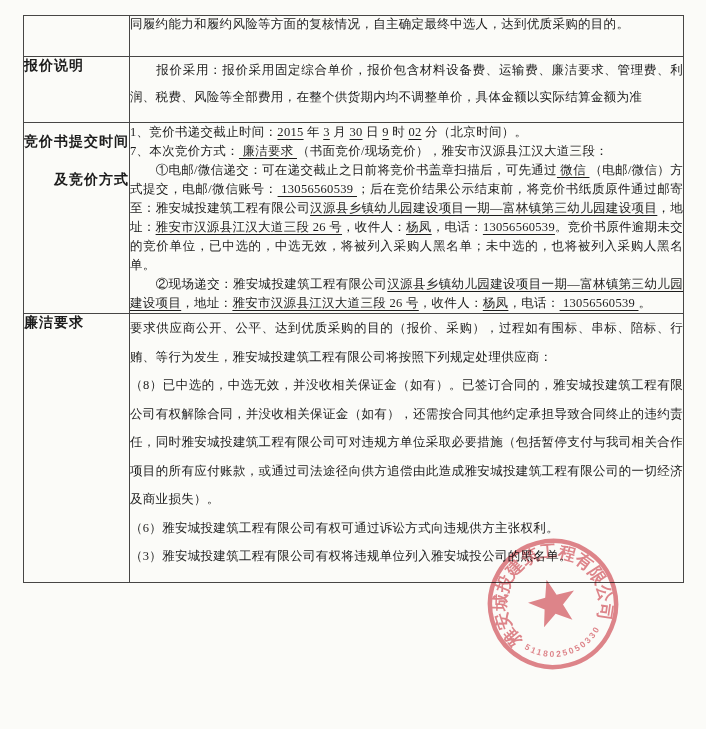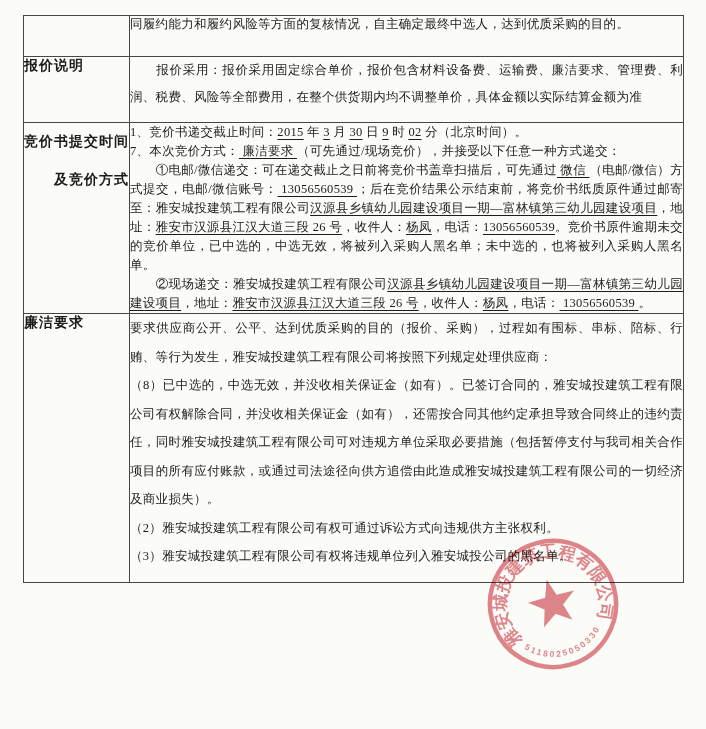--- a/index.html
+++ b/index.html
@@ -75,31 +75,31 @@
     <td class="label lab-r2">报价说明</td>
     <td class="content c-r2">
           <p><span>　　报价采用：报价采用固定综合单价，报价包含材料设备费、运输费、廉洁要求、管理费、利润、税费、风险等全部费用，在整个供货期内均不调整单价，具体金额以实际结算金额为准</span></p>
         </td>
   </tr>
   <tr style="height:191px;">
     <td class="label lab-r3">竞价书提交时间
 及竞价方式</td>
     <td class="content c-r3">
           <p><span>1、竞价书递交截止时间：</span><span class="u">2015</span><span> 年 </span><span class="u">3</span><span> 月 </span><span class="u">30</span><span> 日 </span><span class="u">9</span><span> 时 </span><span class="u">02</span><span> 分（北京时间）。</span></p>
-          <p><span>7、本次竞价方式：</span><span class="u"> 廉洁要求 </span><span>（可先通过/现场竞价），并接受以下任意一种方式递交：</span></p>
+          <p><span>7、本次竞价方式：</span><span class="u"> 廉洁要求 </span><span>（书面竞价/现场竞价），雅安市汉源县江汉大道三段：</span></p>
           <p><span>　　①电邮/微信递交：可在递交截止之日前将竞价书盖章扫描后，可先通过</span><span class="u"> 微信 </span><span>（电邮/微信）方式提交，电邮/微信账号：</span><span class="u"> 13056560539 </span><span>；后在竞价结果公示结束前，将竞价书纸质原件通过邮寄至：雅安城投建筑工程有限公司</span><span class="u">汉源县乡镇幼儿园建设项目一期—富林镇第三幼儿园建设项目</span><span>，地址：</span><span class="u">雅安市汉源县江汉大道三段 26 号</span><span>，收件人：</span><span class="u">杨凤</span><span>，电话：</span><span class="u">13056560539</span><span>。竞价书原件逾期未交的竞价单位，已中选的，中选无效，将被列入采购人黑名单；未中选的，也将被列入采购人黑名单。</span></p>
           <p><span>　　②现场递交：雅安城投建筑工程有限公司</span><span class="u">汉源县乡镇幼儿园建设项目一期—富林镇第三幼儿园建设项目</span><span>，地址：</span><span class="u">雅安市汉源县江汉大道三段 26 号</span><span>，收件人：</span><span class="u">杨凤</span><span>，电话：</span><span class="u"> 13056560539 </span><span>。</span></p>
         </td>
   </tr>
   <tr style="height:269px;">
     <td class="label v-mid">廉洁要求</td>
     <td class="content c-r5">
           <p><span>要求供应商公开、公平、达到优质采购的目的（报价、采购），过程如有围标、串标、陪标、行贿、等行为发生，雅安城投建筑工程有限公司将按照下列规定处理供应商：</span></p>
           <p><span>（8）已中选的，中选无效，并没收相关保证金（如有）。已签订合同的，雅安城投建筑工程有限公司有权解除合同，并没收相关保证金（如有），还需按合同其他约定承担导致合同终止的违约责任，同时雅安城投建筑工程有限公司可对违规方单位采取必要措施（包括暂停支付与我司相关合作项目的所有应付账款，或通过司法途径向供方追偿由此造成雅安城投建筑工程有限公司的一切经济及商业损失）。</span></p>
-          <p><span>（2）雅安城投建筑工程有限公司有权可通过诉讼方式向违规供方主张权利。</span></p>
+          <p><span>（6）雅安城投建筑工程有限公司有权可通过诉讼方式向违规供方主张权利。</span></p>
           <p><span>（3）雅安城投建筑工程有限公司有权将违规单位列入雅安城投公司的黑名单。</span></p>
         </td>
   </tr>
 </tbody>
   </table>
 
 <svg class="seal" viewBox="-85 -85 170 170" xmlns="http://www.w3.org/2000/svg" aria-hidden="true">
   <g transform="rotate(-15)">
     <defs>
       <path id="companyArc" d="M -38.5 27 A 47 47 0 1 1 38.5 27" fill="none"></path>

